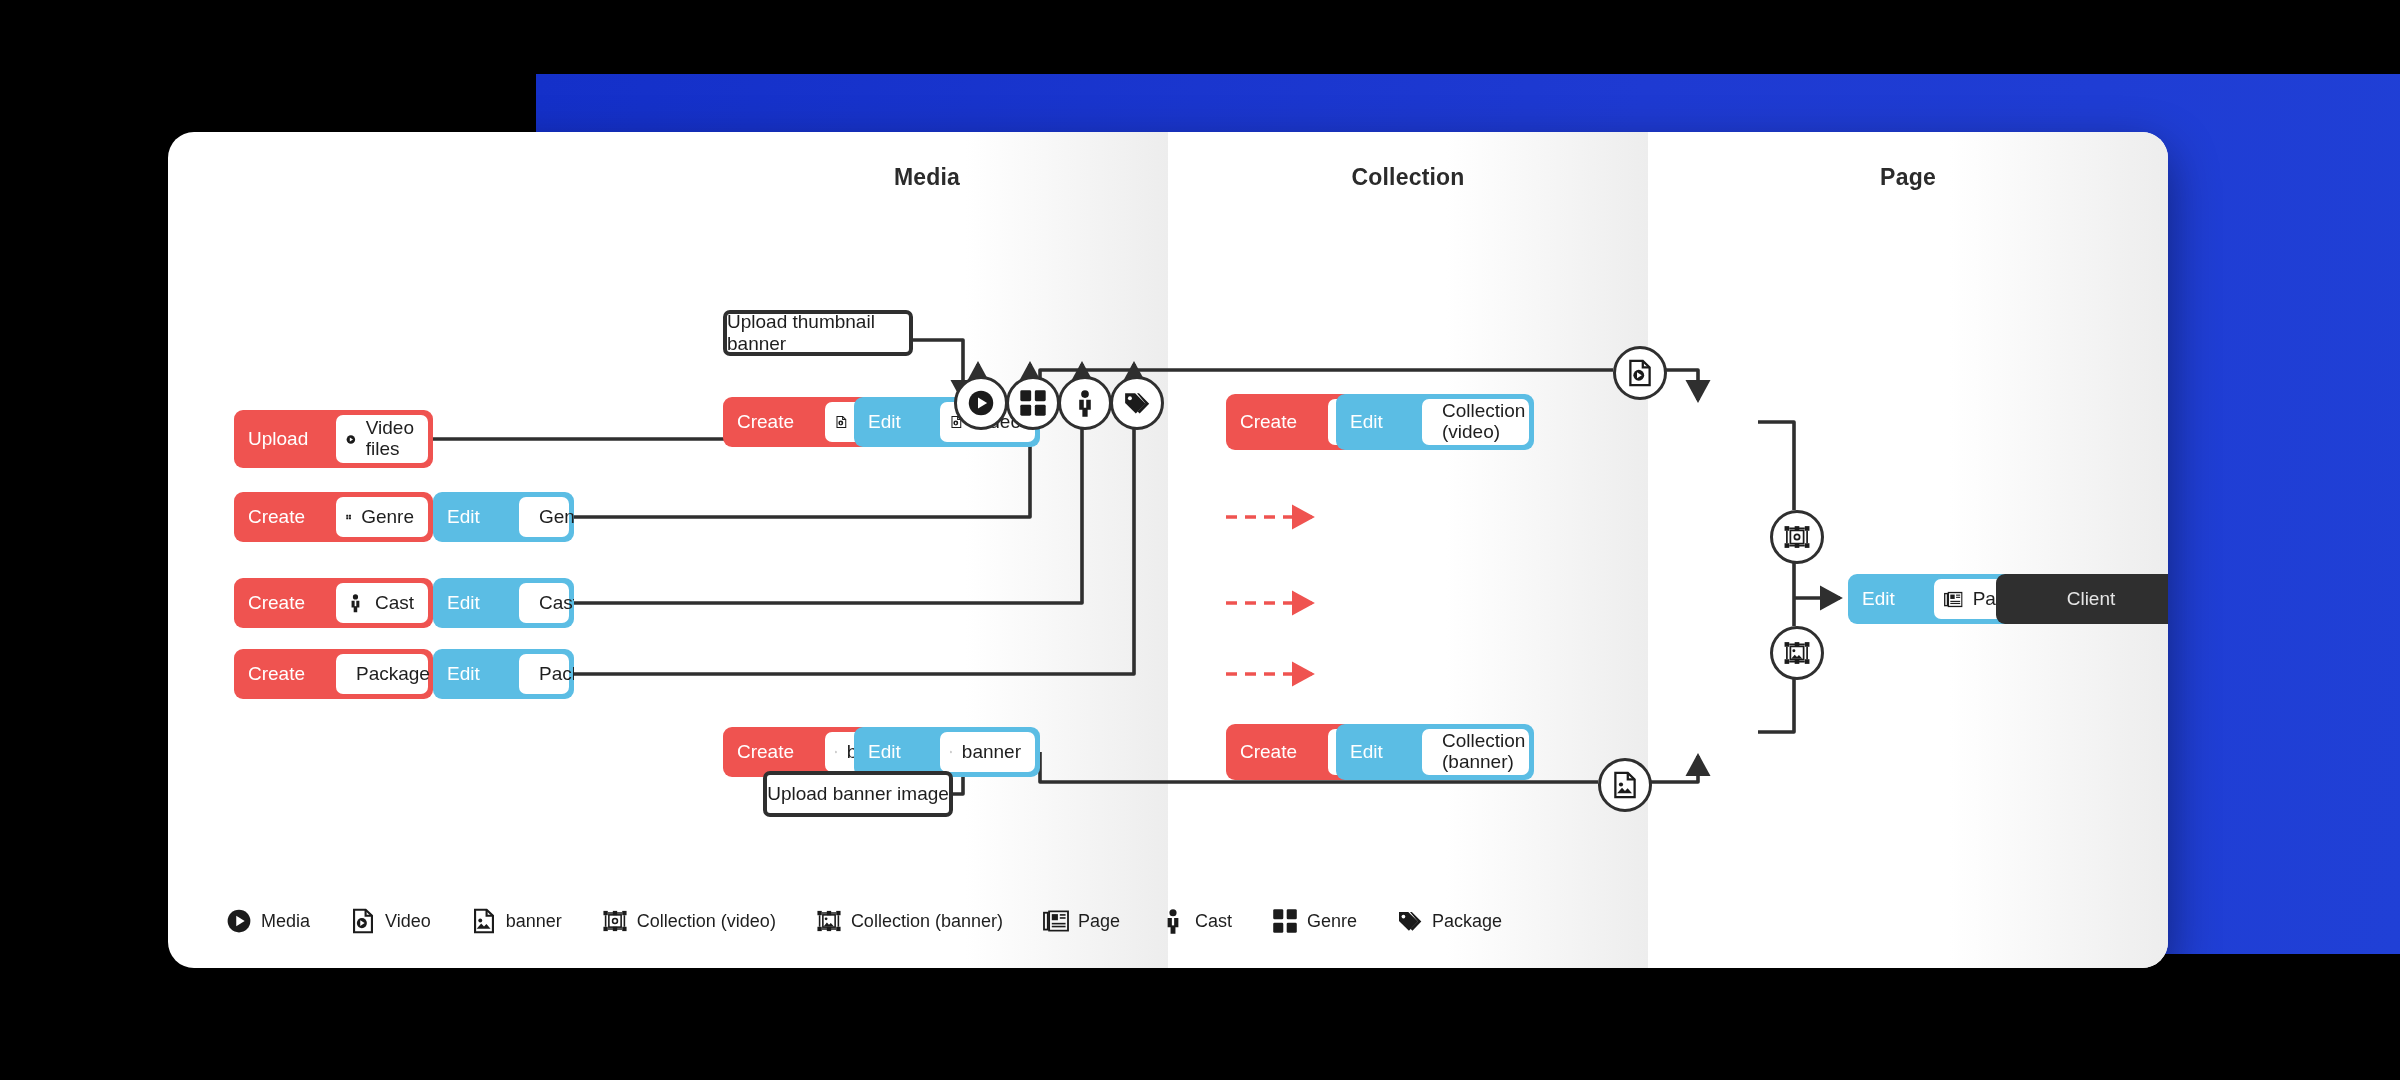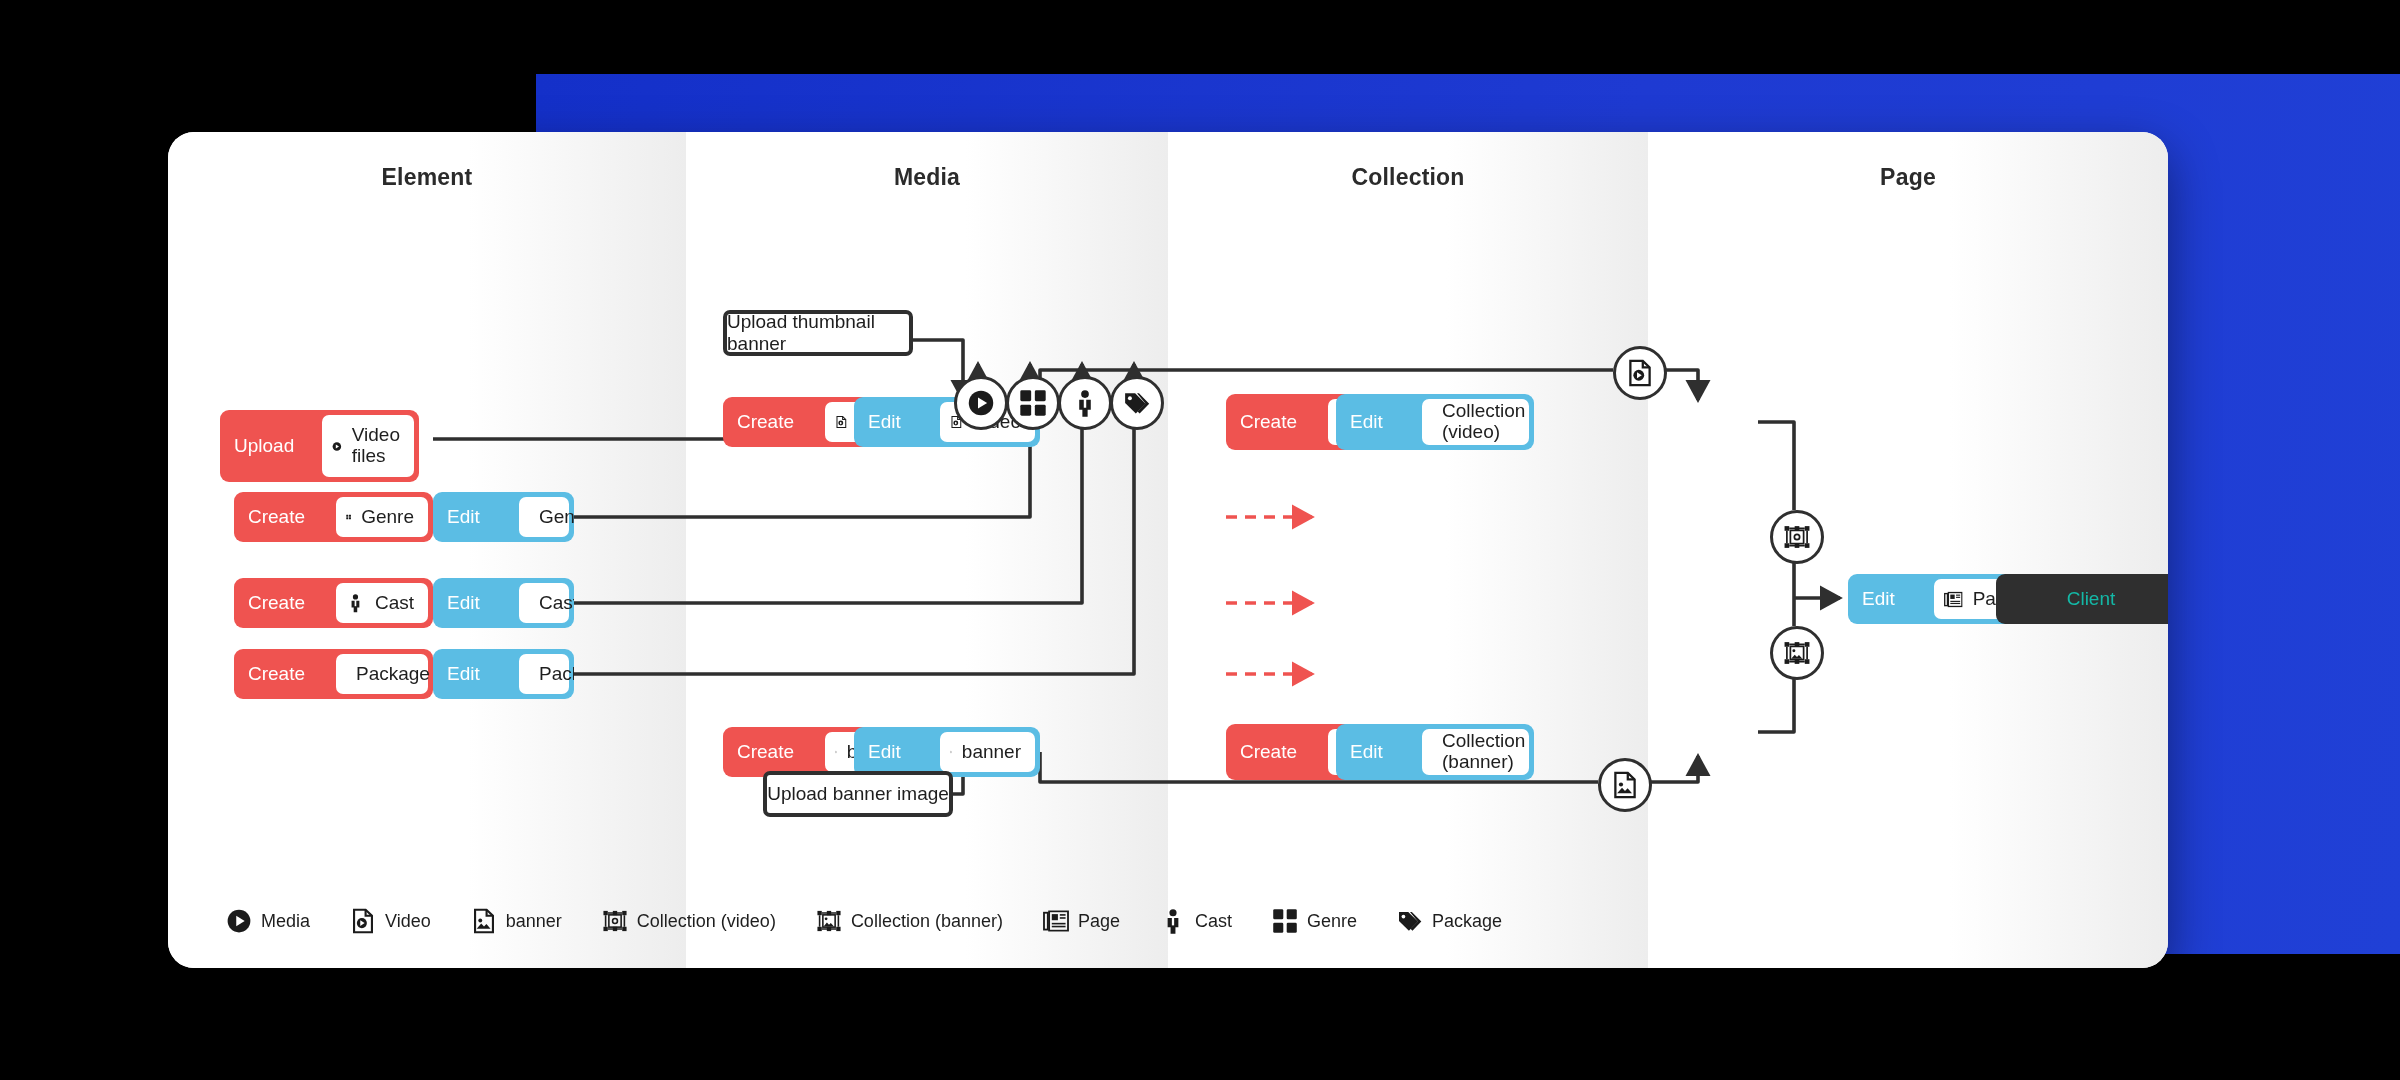--- a/index.html
+++ b/index.html
@@ -43,21 +43,21 @@
   .node.create .verb{width:74px;}
   .node.edit{background:#5bbde4;}
   .node.edit .verb{width:58px;}
 
   
   .plainbox{position:absolute;box-sizing:border-box;background:#fff;
      border:4px solid #2f2f2f;border-radius:7px;display:flex;align-items:center;
      justify-content:center;font-size:19px;color:#1e1e1e;}
 
   
-  .clientbox{position:absolute;background:#2f2f2f;border-radius:9px;color:#14b8a6;
+  .clientbox{position:absolute;background:#2f2f2f;border-radius:9px;color:#e5e5e5;
      display:flex;align-items:center;justify-content:center;font-size:19px;}
 
   
   .token{position:absolute;width:48px;height:48px;border-radius:50%;background:#fff;
      border:3.5px solid #2f2f2f;display:flex;align-items:center;justify-content:center;}
   .token svg{width:28px;height:28px;}
 
   
   .wirelabel{position:absolute;background:#fff;padding:0 9px;font-size:18px;color:#1e1e1e;
      white-space:nowrap;}
@@ -165,24 +165,20 @@
     </symbol>
   </defs>
 </svg>
 
 <div id="stage">
 
   <div id="blue-panel"></div>
 
   <div id="card">
 
-    <div class="lane" id="lane-element">
-      <div class="lane-bg"></div>
-      <div class="lane-title">Element</div>
-    </div>
     <div class="lane" id="lane-media">
       <div class="lane-bg"></div>
       <div class="lane-title">Media</div>
     </div>
     <div class="lane" id="lane-collection">
       <div class="lane-bg"></div>
       <div class="lane-title">Collection</div>
     </div>
     <div class="lane" id="lane-page">
       <div class="lane-bg"></div>
@@ -290,21 +286,21 @@
             <use href="#sym-banner"></use>
           </svg>
         <span class="lbl">banner</span>
       </div>
     </div>
 
     <div class="plainbox" style="left:555px;top:639px;width:190px;height:46px;margin-left:40px;">
       <span>Upload banner image</span>
     </div>
 
-    <div class="node create" style="left:52px;top:278px;width:199px;height:72px;">
+    <div class="node create" style="left:66px;top:278px;width:199px;height:58px;">
       <div class="verb">Upload</div>
       <div class="chip">
         <svg class="ic" width="25" height="25">
             <use href="#sym-media"></use>
           </svg>
         <span class="lbl">Video
 files</span>
       </div>
     </div>
 

